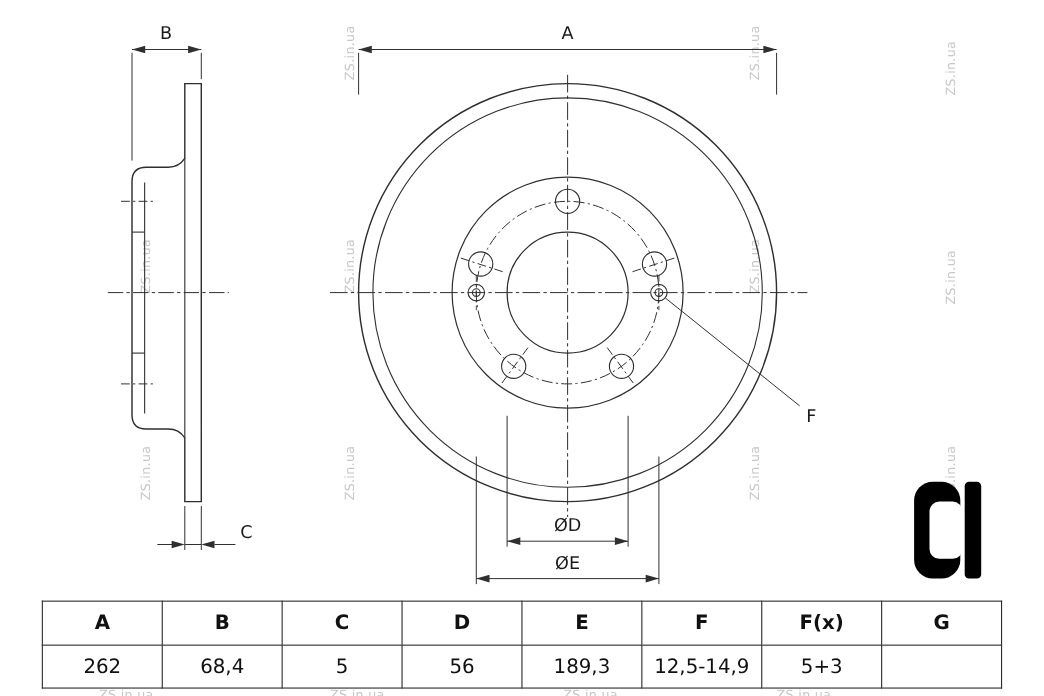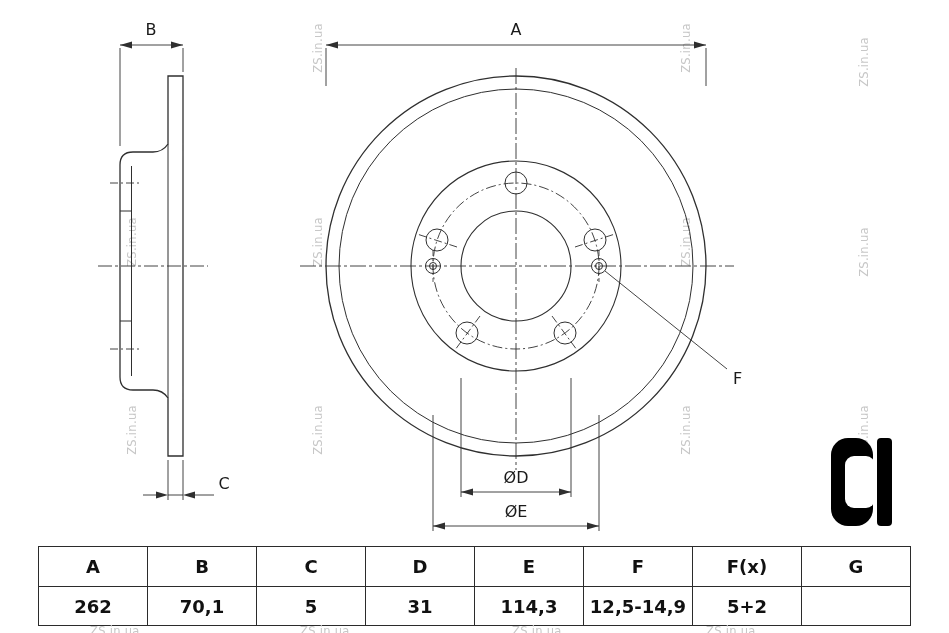--- a/index.html
+++ b/index.html
@@ -16,21 +16,21 @@
   }
   table.dims{
     position:absolute;left:38px;top:546px;width:873px;height:77px;
     border-collapse:collapse;table-layout:fixed;background:#fff;
   }
   table.dims th,table.dims td{
     border:1px solid #2b2b2b;text-align:center;vertical-align:middle;
     font-size:18px;color:#111;padding:0;
   }
   table.dims th{font-weight:bold;height:39px;}
-  table.dims td{font-weight:bold;height:38px;}
+  table.dims td{font-weight:normal;height:38px;}
 </style>
 </head>
 <body>
 
 <div id="canvas">
 
   <svg width="949" height="545" viewBox="0 0 949 545">
 
     <g>
       <text class="wm" text-anchor="middle" transform="rotate(-90 322 48)" x="322" y="48">ZS.in.ua</text>
@@ -161,26 +161,26 @@
       <th>B</th>
       <th>C</th>
       <th>D</th>
       <th>E</th>
       <th>F</th>
       <th>F(x)</th>
       <th>G</th>
     </tr>
     <tr>
       <td>262</td>
-      <td>70,1</td>
+      <td>68,4</td>
       <td>5</td>
-      <td>31</td>
-      <td>114,3</td>
+      <td>56</td>
+      <td>189,3</td>
       <td>12,5-14,9</td>
-      <td>5+2</td>
+      <td>5+3</td>
       <td></td>
     </tr>
   </tbody>
     </table>
 
   
   <div class="wm-h" style="left:90px;top:624px;">ZS.in.ua</div>
   <div class="wm-h" style="left:300px;top:624px;">ZS.in.ua</div>
   <div class="wm-h" style="left:512px;top:624px;">ZS.in.ua</div>
   <div class="wm-h" style="left:706px;top:624px;">ZS.in.ua</div>

